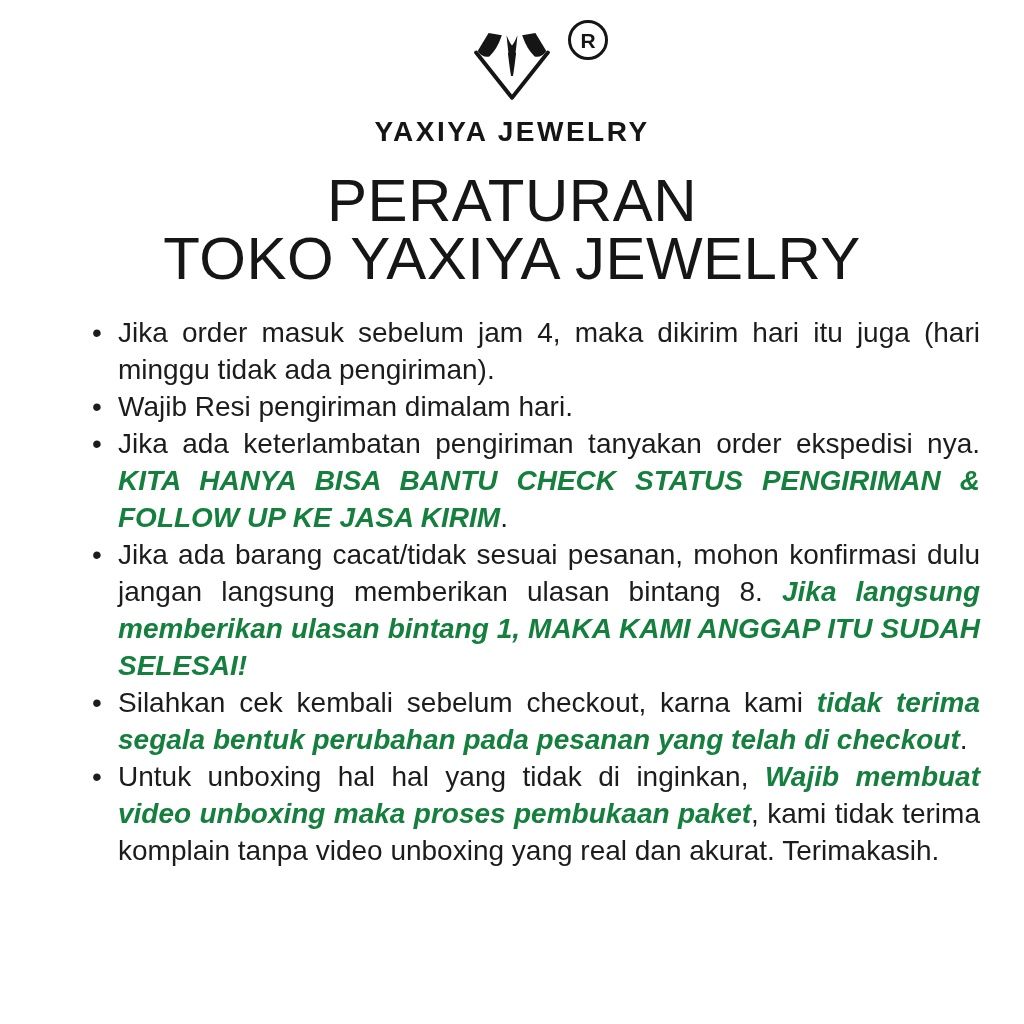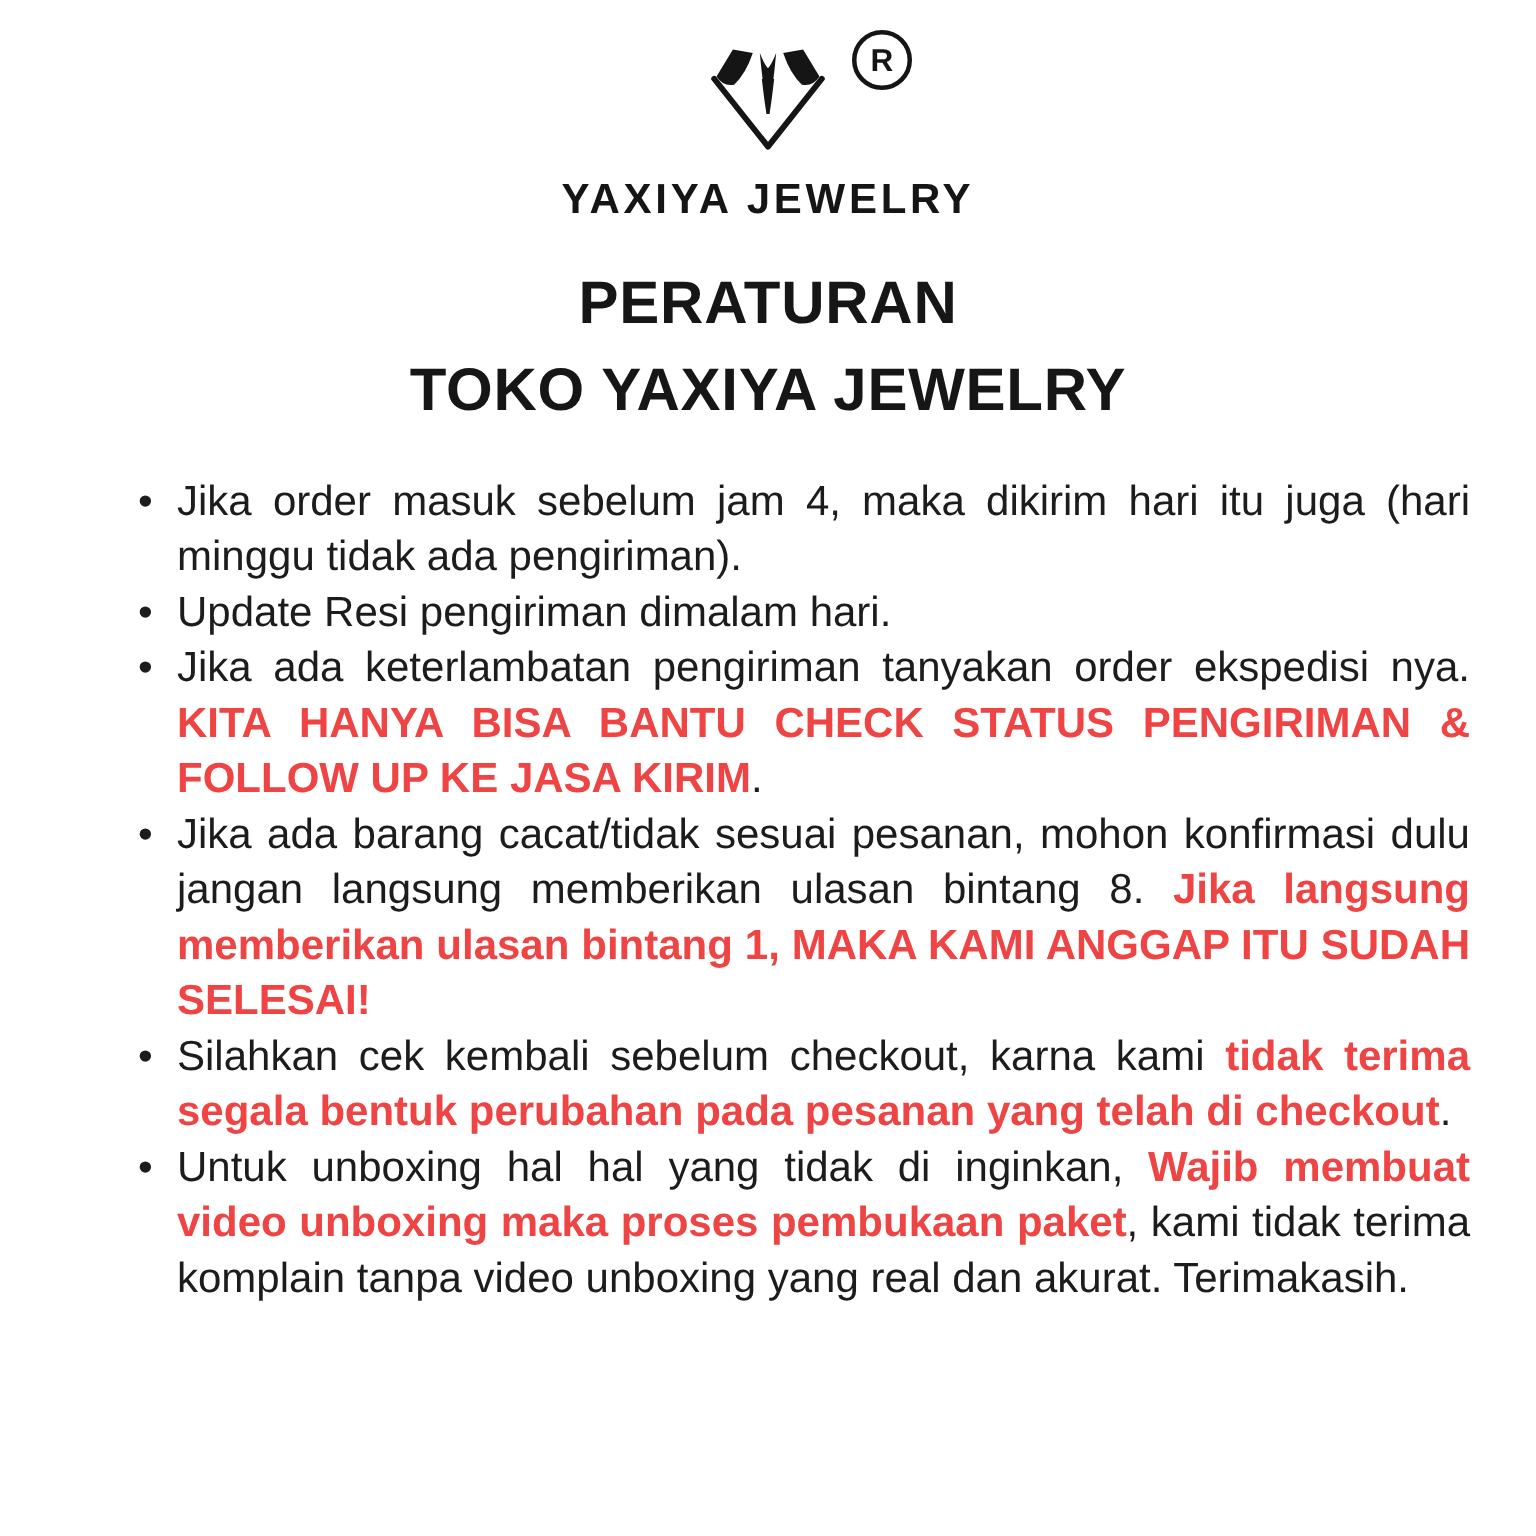--- a/index.html
+++ b/index.html
@@ -42,22 +42,22 @@
   .brand-name {
     margin-top: 8px;
     font-size: 28px;
     font-weight: 700;
     letter-spacing: 2.5px;
     color: #151515;
   }
   .title {
     margin-top: 24px;
     text-align: center;
-    font-weight: 700;
-    font-size: 40px;
+    font-weight: 400;
+    font-size: 60px;
     line-height: 58px;
     letter-spacing: 0.5px;
     color: #161616;
   }
   .rules {
     margin: 26px 44px 0 118px;
   }
   .rules ul {
     list-style: none;
     margin: 0;
@@ -71,21 +71,21 @@
     color: #1c1c1c;
   }
   .rules li::before {
     content: "\2022";
     position: absolute;
     left: -26px;
     top: 0;
     font-size: 28px;
     color: #1c1c1c;
   }
-  .rules li b { font-weight: 700; color: #ef4444; }
+  .rules li b { font-weight: 700; color: #15803d; font-style: italic; }
 </style>
 </head>
 <body>
 
 <div class="page">
 
   <div class="header">
     <span class="logo-wrap">
       <svg class="logo-svg" viewBox="0 0 120 100" aria-hidden="true">
 
@@ -105,21 +105,21 @@
   </div>
 
   <div class="title">
     <div>PERATURAN</div>
     <div>TOKO YAXIYA JEWELRY</div>
   </div>
 
   <div class="rules">
     <ul>
         <li><span>Jika order masuk sebelum jam 4, maka dikirim hari itu juga (hari minggu tidak ada pengiriman).</span></li>
-        <li><span>Update Resi pengiriman dimalam hari.</span></li>
+        <li><span>Wajib Resi pengiriman dimalam hari.</span></li>
         <li><span>Jika ada keterlambatan pengiriman tanyakan order ekspedisi nya. </span><b>KITA HANYA BISA BANTU CHECK STATUS PENGIRIMAN &amp; FOLLOW UP KE JASA KIRIM</b><span>.</span></li>
         <li><span>Jika ada barang cacat/tidak sesuai pesanan, mohon konfirmasi dulu jangan langsung memberikan ulasan bintang 8. </span><b>Jika langsung memberikan ulasan bintang 1, MAKA KAMI ANGGAP ITU SUDAH SELESAI!</b></li>
         <li><span>Silahkan cek kembali sebelum checkout, karna kami </span><b>tidak terima segala bentuk perubahan pada pesanan yang telah di checkout</b><span>.</span></li>
         <li><span>Untuk unboxing hal hal yang tidak di inginkan, </span><b>Wajib membuat video unboxing maka proses pembukaan paket</b><span>, kami tidak terima komplain tanpa video unboxing yang real dan akurat. Terimakasih.</span></li>
       </ul>
   </div>
 
 </div>
 
 </body></html>

